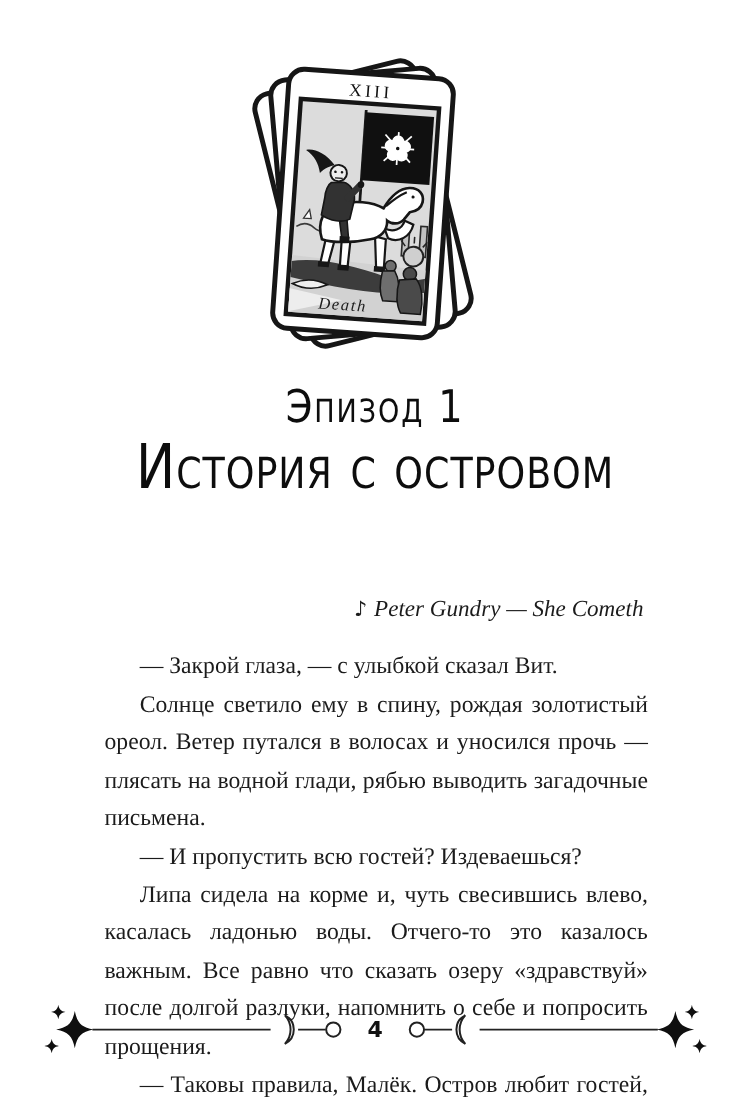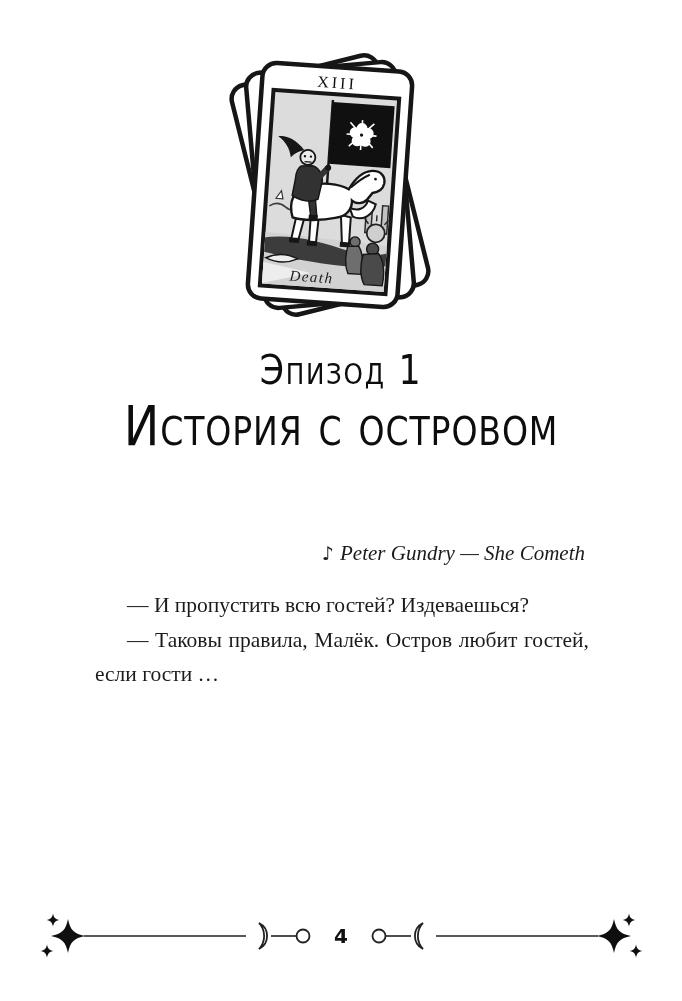--- a/index.html
+++ b/index.html
@@ -139,21 +139,24 @@
   </div>
 
   <div class="kicker">Эпизод 1</div>
   <h1 class="title">История с островом</h1>
 
   <div class="epigraph">
     <span class="note">♪</span><span>Peter Gundry — She Cometh</span>
   </div>
 
   <div class="body-text">
+    <p>— Закрой глаза, — с улыбкой сказал Вит.</p>
+    <p>Солнце светило ему в спину, рождая золотистый ореол. Ветер путался в волосах и уносился прочь — плясать на водной глади, рябью выводить загадочные письмена.</p>
     <p>— И пропустить всю гостей? Издеваешься?</p>
+    <p>Липа сидела на корме и, чуть свесившись влево, касалась ладонью воды. Отчего-то это казалось важным. Все равно что сказать озеру «здравствуй» после долгой разлуки, напомнить о себе и попросить прощения.</p>
     <p>— Таковы правила, Малёк. Остров любит гостей, если гости …</p>
   </div>
 
   <div class="footer">
     <svg width="682" height="64" viewBox="0 0 682 64">
 
       <g fill="#0f0f0f">
         <path transform="translate(68,32) scale(0.85)" d="M0,-20 C2.6,-7 7,-2.6 20,0 C7,2.6 2.6,7 0,20 C-2.6,7 -7,2.6 -20,0 C-7,-2.6 -2.6,-7 0,-20 Z"></path>
         <path transform="translate(53,16) scale(0.33)" d="M0,-20 C2.6,-7 7,-2.6 20,0 C7,2.6 2.6,7 0,20 C-2.6,7 -7,2.6 -20,0 C-7,-2.6 -2.6,-7 0,-20 Z"></path>
         <path transform="translate(47,47) scale(0.33)" d="M0,-20 C2.6,-7 7,-2.6 20,0 C7,2.6 2.6,7 0,20 C-2.6,7 -7,2.6 -20,0 C-7,-2.6 -2.6,-7 0,-20 Z"></path>

